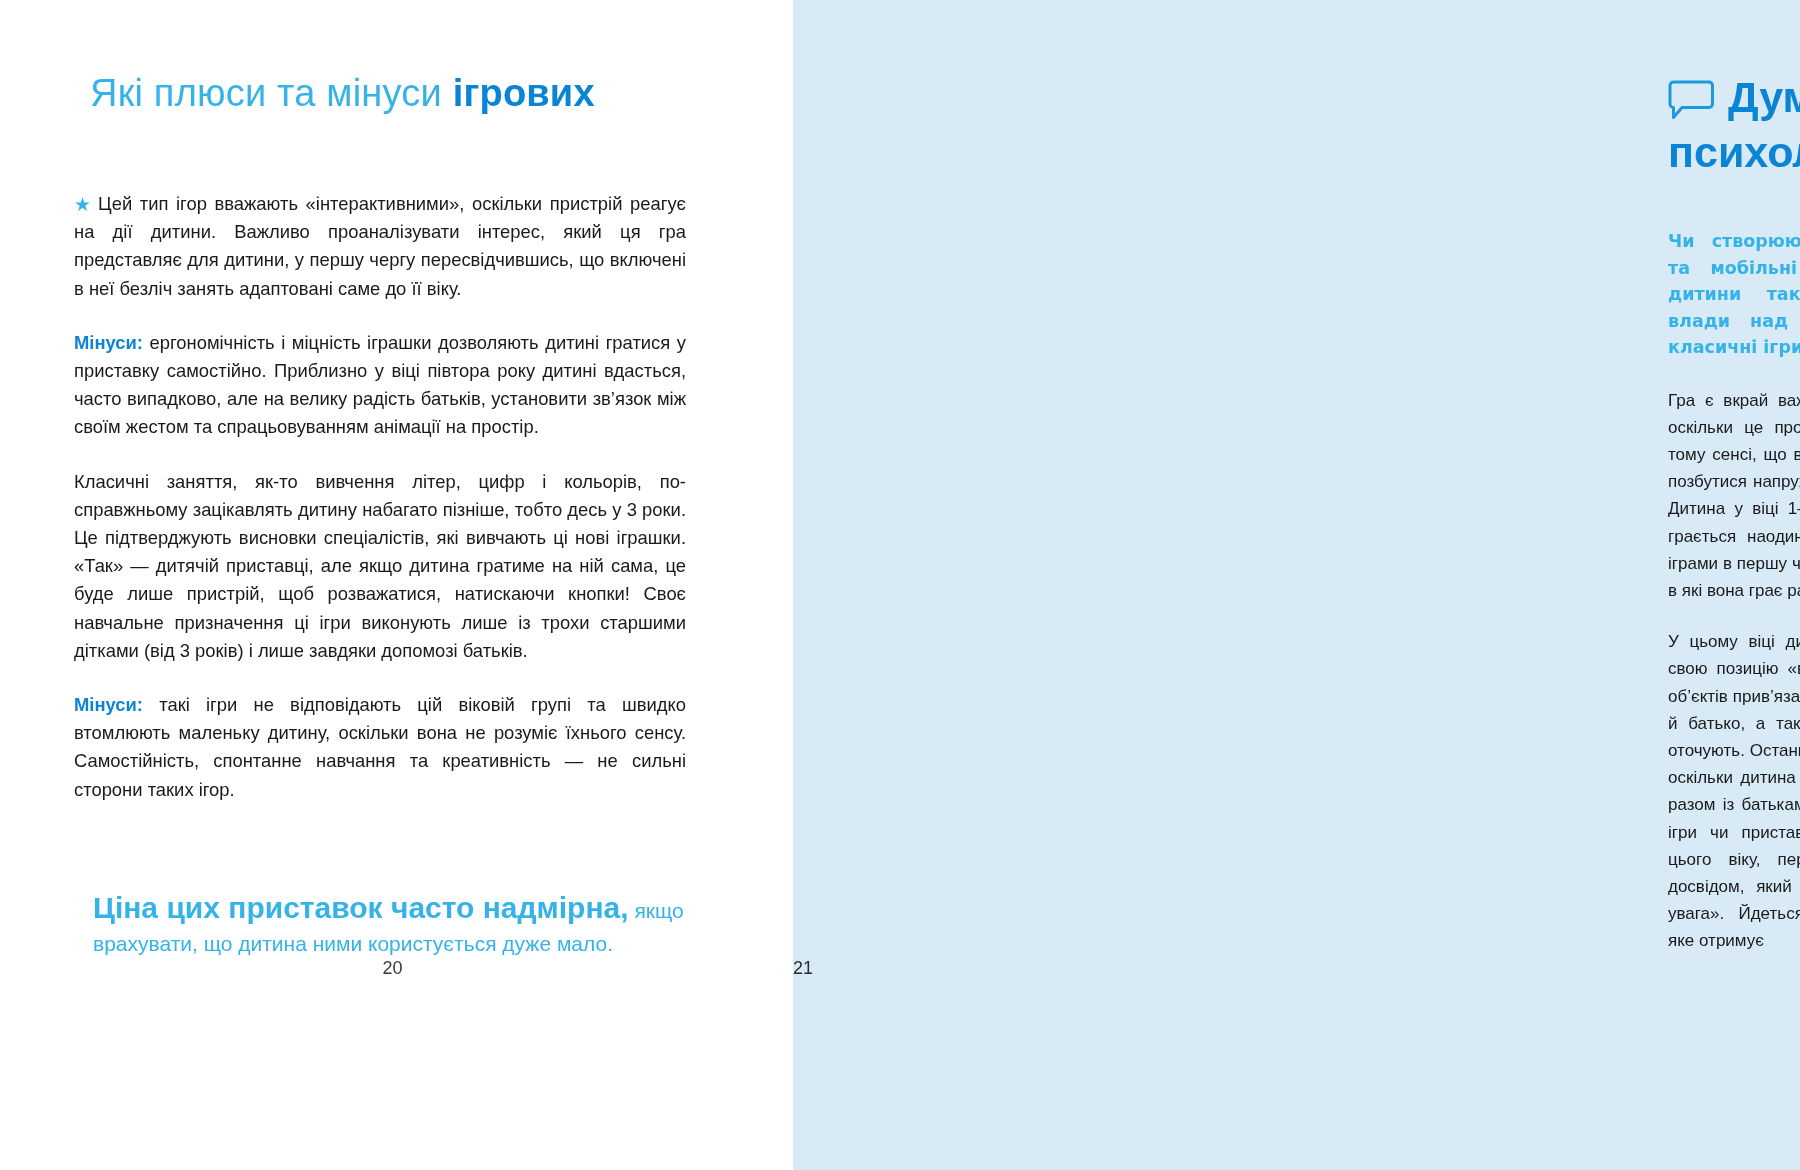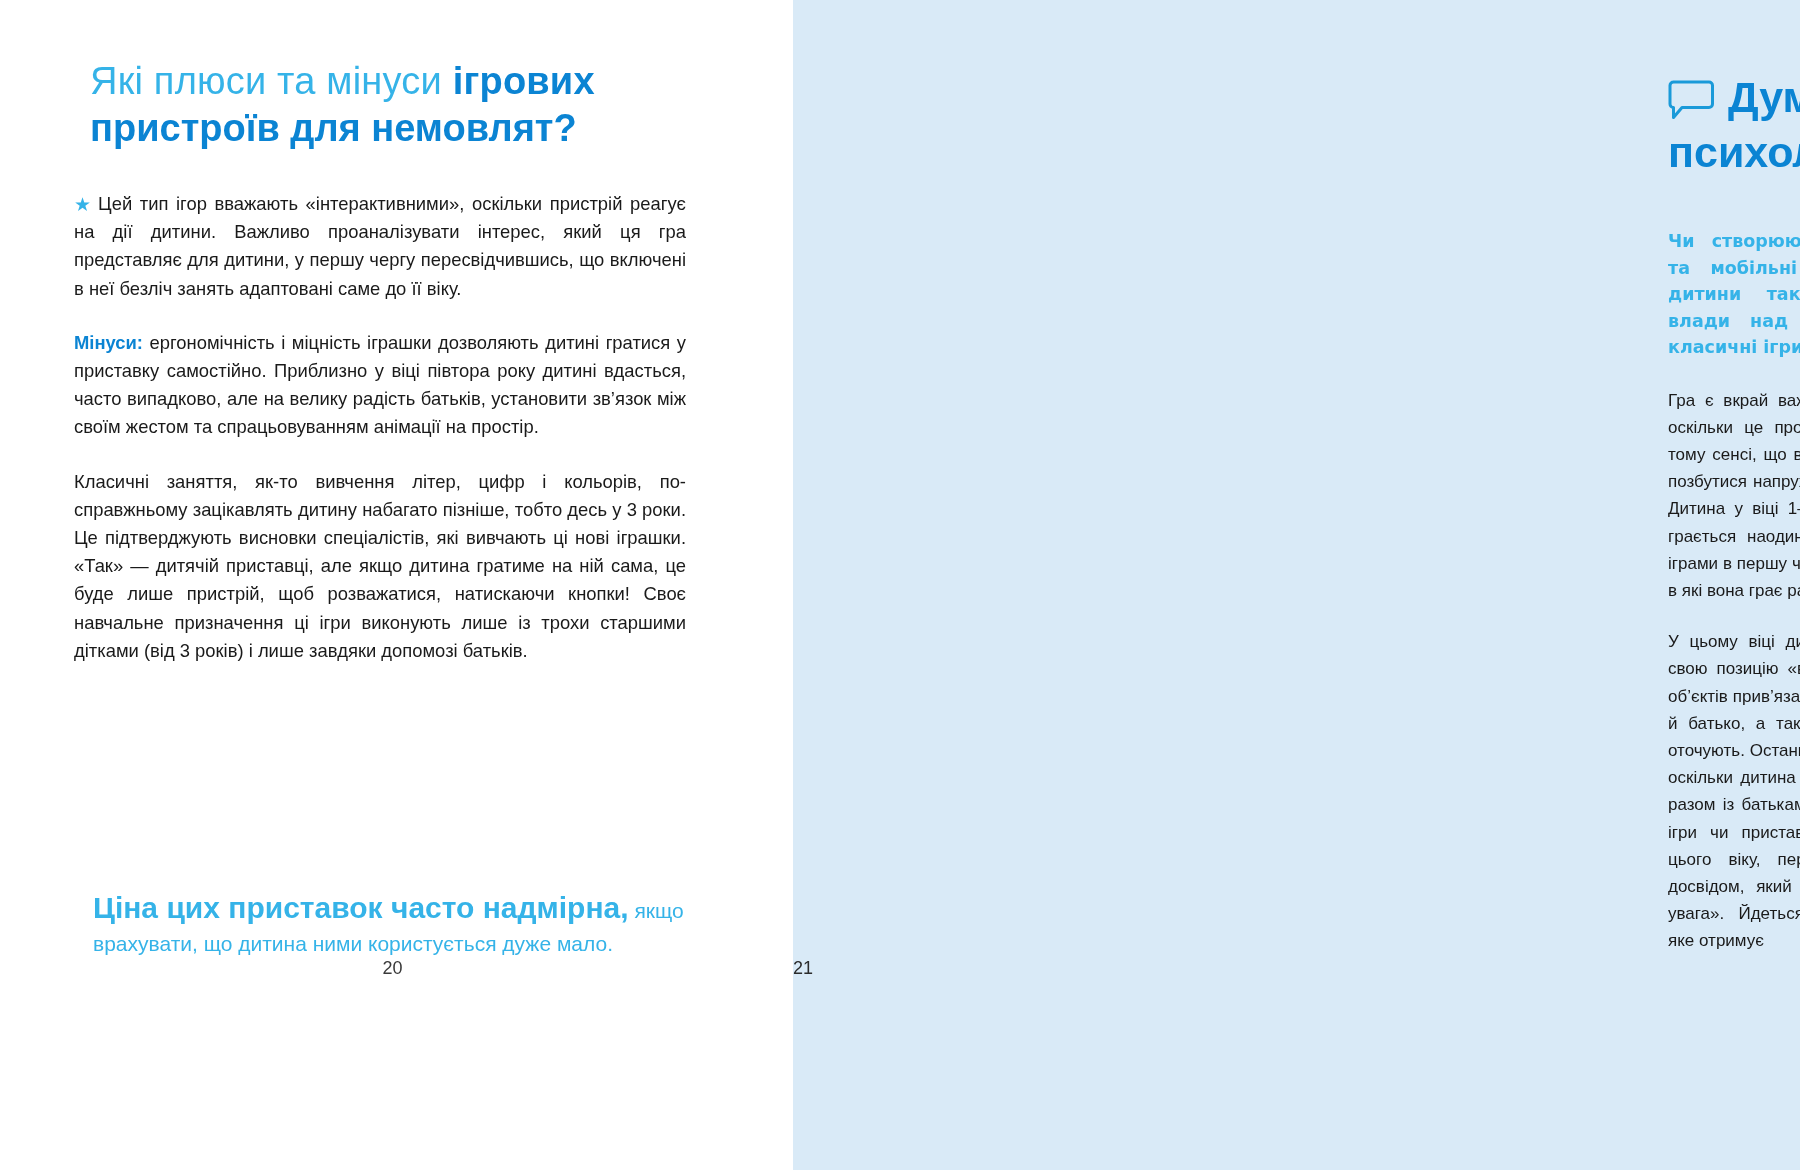--- a/index.html
+++ b/index.html
@@ -42,21 +42,21 @@
     height: 1170px;
     background: #d9eaf7;
     flex: 0 0 1007px;
     box-sizing: border-box;
   }
 
   
   .lh-block {
     position: absolute;
     left: 90px;
-    top: 58px;
+    top: 70px;
     width: 640px;
   }
   .lh-line1 {
     font-size: 38px;
     line-height: 46px;
     color: #35b3e8;
     font-weight: 300;
     letter-spacing: 0.2px;
     white-space: nowrap;
   }
@@ -210,30 +210,30 @@
 </style>
 </head>
 <body>
 
 <div class="spread">
 
   <div class="page-left">
 
     <div class="lh-block">
       <div class="lh-line1"><span>Які плюси та мінуси </span><b>ігрових</b></div>
-      <div class="lh-line2">пристроїв для немовлят?</div>
     </div>
 
     <div class="l-body">
       <p><span class="star-icon">★</span><span>Цей тип ігор вважають «інтерактивними», оскільки пристрій реагує на дії дитини. Важливо проаналізувати інтерес, який ця гра представляє для дитини, у першу чергу пересвідчившись, що включені в неї безліч занять адаптовані саме до її віку.</span></p>
 
       <p><span class="lbl">Мінуси:</span><span> ергономічність і міцність іграшки дозволяють дитині гратися у приставку самостійно. Приблизно у віці півтора року дитині вдасться, часто випадково, але на велику радість батьків, установити зв’язок між своїм жестом та спрацьовуванням анімації на простір.</span></p>
 
       <p>Класичні заняття, як-то вивчення літер, цифр і кольорів, по-справжньому зацікавлять дитину набагато пізніше, тобто десь у 3 роки. Це підтверджують висновки спеціалістів, які вивчають ці нові іграшки. «Так» — дитячій приставці, але якщо дитина гратиме на ній сама, це буде лише пристрій, щоб розважатися, натискаючи кнопки! Своє навчальне призначення ці ігри виконують лише із трохи старшими дітками (від 3 років) і лише завдяки допомозі батьків.</p>
 
+      <p><span class="lbl">Мінуси:</span><span> такі ігри не відповідають цій віковій групі та швидко втомлюють маленьку дитину, оскільки вона не розуміє їхнього сенсу. Самостійність, спонтанне навчання та креативність — не сильні сторони таких ігор.</span></p>
     </div>
 
     <div class="l-callout">
       <span class="co-big">Ціна цих приставок часто надмірна,</span><span class="co-small"> якщо врахувати, що дитина ними користується дуже мало.</span>
     </div>
 
     <div class="pagenum pagenum-left">20</div>
   </div>
 
   <div class="gutter"></div>

